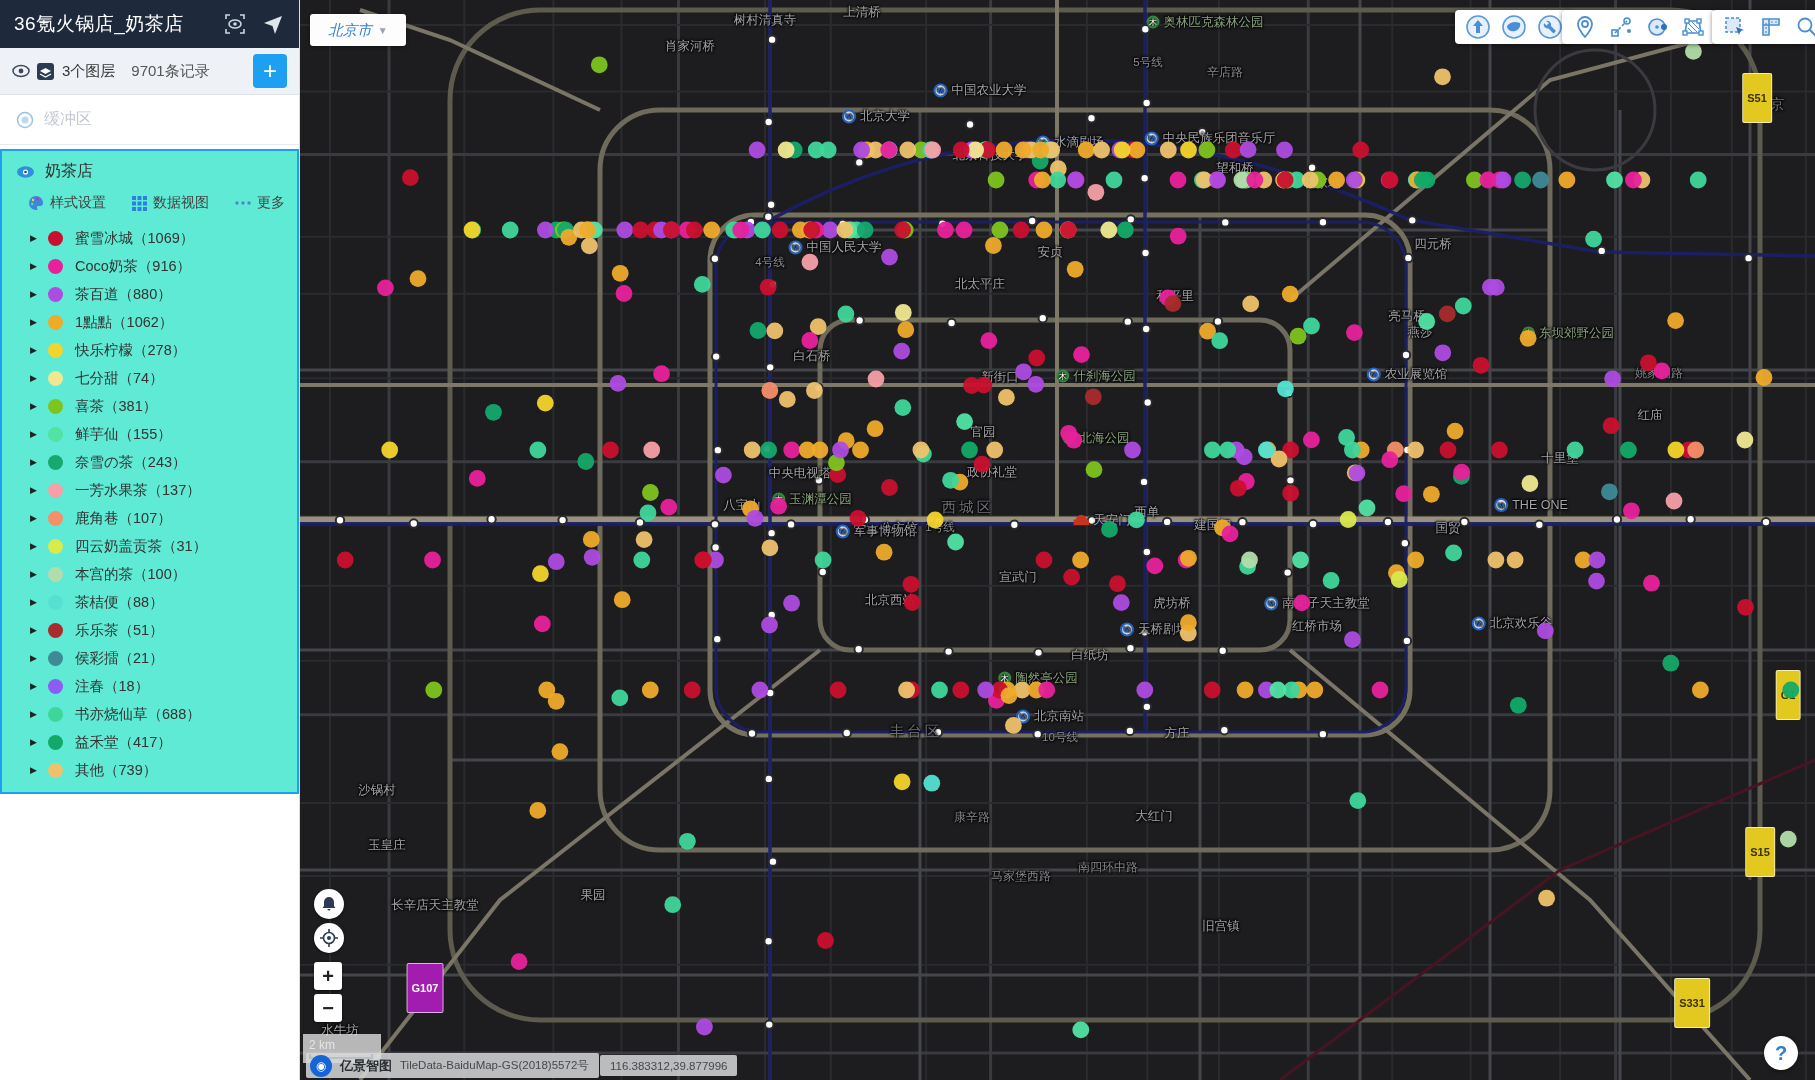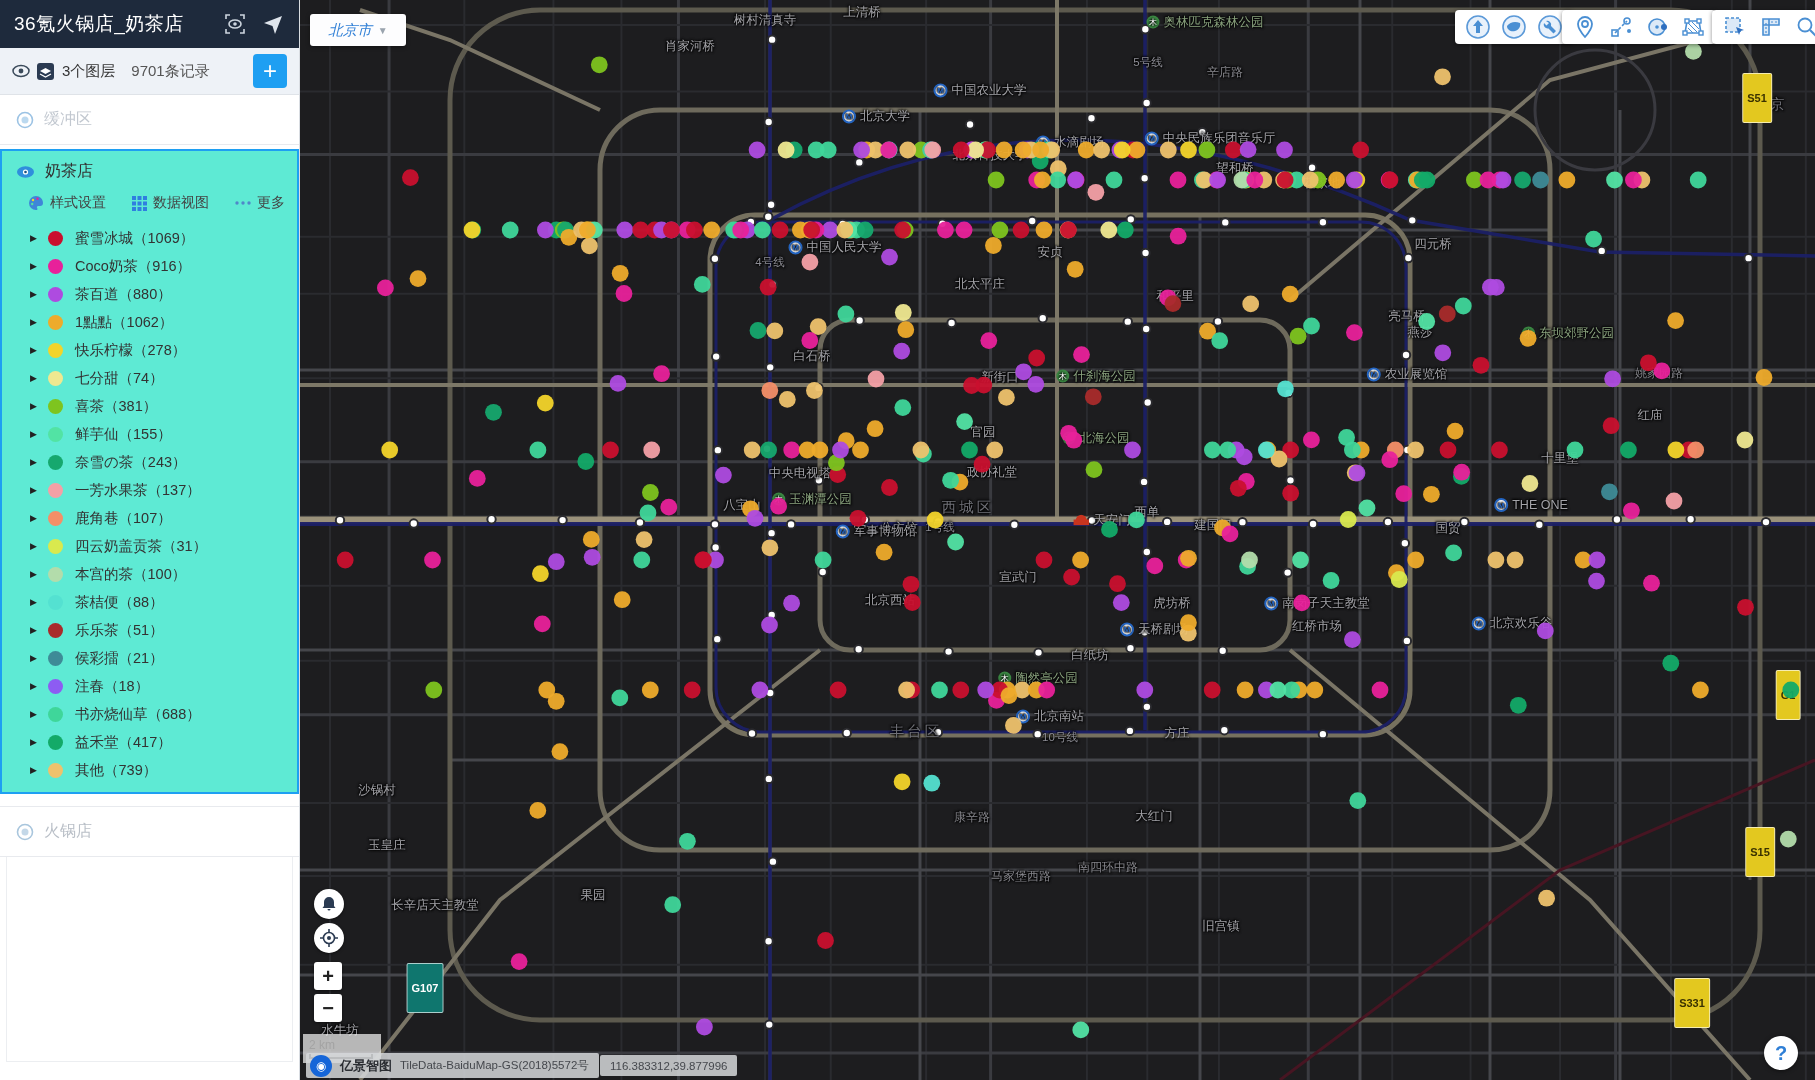--- a/index.html
+++ b/index.html
@@ -53,42 +53,42 @@
   .badge-metro { width:14px; height:14px; border-radius:50%; background:#fff;
     border:2px solid #2466c4; color:#2466c4; font-size:8px; font-weight:bold;
     display:inline-flex; align-items:center; justify-content:center; flex:none; }
   .badge-park { width:13px; height:13px; border-radius:50%; background:#3c8a44;
     color:#fff; font-size:8px; display:inline-flex; align-items:center; justify-content:center; flex:none; }
   .badge-tam { width:16px; height:11px; background:#c8341e; flex:none;
     clip-path:polygon(0 100%,0 45%,15% 45%,25% 15%,50% 0,75% 15%,85% 45%,100% 45%,100% 100%); }
   .shield { position:absolute; transform:translate(-50%,-50%); font-size:11px; font-weight:bold;
     padding:18px 4px; border-radius:2px; border:1px solid rgba(255,255,255,.65); }
   .shield.s { background:#e3c81f; color:#3a3200; }
-  .shield.g { background:#0f766e; color:#fff; }
+  .shield.g { background:#a21caf; color:#fff; }
   .dots-svg { position:absolute; left:0; top:0; pointer-events:none; }
 
   
   .city-box { position:absolute; left:10px; top:14px; width:96px; height:32px; background:#fdfdfe;
     border-radius:3px; box-shadow:0 1px 4px rgba(0,0,0,.4); display:flex; align-items:center;
     justify-content:center; gap:6px; cursor:pointer; z-index:20; }
   .city-box .cname { color:#2f7fd6; font-size:14.5px;font-style:italic; }
   .city-box .chev { color:#9aa4ae; font-size:10px; }
   .tb-group { position:absolute; top:10px; height:34px; background:#fff; border-radius:4px;
     box-shadow:0 1px 4px rgba(0,0,0,.45); display:flex; align-items:center; gap:10px;
     padding:0 10px; z-index:20; }
   .tb-ic { width:26px; height:26px; cursor:pointer; display:flex; align-items:center; justify-content:center; }
   .ctl-circle { position:absolute; width:30px; height:30px; border-radius:50%; background:#fff;
     box-shadow:0 1px 3px rgba(0,0,0,.5); display:flex; align-items:center; justify-content:center;
     cursor:pointer; z-index:20; }
   .zoom-btn { position:absolute; left:14px; width:28px; height:28px; background:#fff; border:none;
     border-radius:3px; box-shadow:0 1px 3px rgba(0,0,0,.5); font-size:20px; font-weight:bold;
     color:#222; cursor:pointer; z-index:20; line-height:24px; }
   .scalebar { position:absolute; left:3px; top:1034px; background:rgba(235,235,235,.75);
     padding:1px 8px 4px 6px; z-index:19; }
-  .scalebar .stxt { font-size:12px; color:#a3a3a3; }
+  .scalebar .stxt { font-size:12px; color:#e5e5e5; }
   .scalebar .sline { width:64px; height:5px; border:2px solid #222; border-top:none; margin-top:1px; }
   .attr-strip { position:absolute; left:6px; top:1053px; height:25px; background:rgba(214,216,219,.85);
     display:flex; align-items:center; padding:0 10px 0 4px; gap:8px; z-index:19; border-radius:2px; }
   .attr-logo { width:22px; height:22px; border-radius:50%; background:#1565d8; color:#fff;
     display:flex; align-items:center; justify-content:center; font-size:12px; }
   .attr-brand { font-size:13px; color:#2b2e33; font-weight:bold; }
   .attr-tile { font-size:11.5px; color:#45484d; }
   .coords-pill { position:absolute; left:300px; top:1055px; height:21px; background:rgba(214,216,219,.85);
     display:flex; align-items:center; padding:0 10px; font-size:11.5px; color:#45484d;
     z-index:19; border-radius:2px; }
@@ -282,30 +282,20 @@
           <span class="blabel">益禾堂（417）</span>
         </div>
         <div class="brand-row">
           <span class="tri">▶</span>
           <span class="dot" style="background: rgb(238, 194, 109);"></span>
           <span class="blabel">其他（739）</span>
         </div>
       </div>
   </div>
 
-  <div class="hotpot-wrap">
-    <div class="ghost-row hotpot">
-      <svg width="18" height="18" viewBox="0 0 18 18">
-          <circle cx="9" cy="9" r="7.5" fill="none" stroke="#a9c6dd" stroke-width="1.6"></circle>
-          <circle cx="9" cy="9" r="3.5" fill="#c4d8e8"></circle>
-        </svg>
-      <span class="glabel">火锅店</span>
-    </div>
-    <div class="hotpot-empty"></div>
-  </div>
 </div>
 
 <div class="map">
   <svg class="base" id="roads-svg" width="1515" height="1080" viewBox="0 0 1515 1080">
     <g id="grid">
         <path d="M30 0V1080" stroke="#2a2b2f" stroke-width="2"></path>
         <path d="M89.06533462228253 0V1080" stroke="#3a3b40" stroke-width="3"></path>
         <path d="M164.3028220522683 0V1080" stroke="#2a2b2f" stroke-width="2"></path>
         <path d="M253.45861547626555 0V1080" stroke="#2a2b2f" stroke-width="2"></path>
         <path d="M321.4289394742809 0V1080" stroke="#2a2b2f" stroke-width="2"></path>

